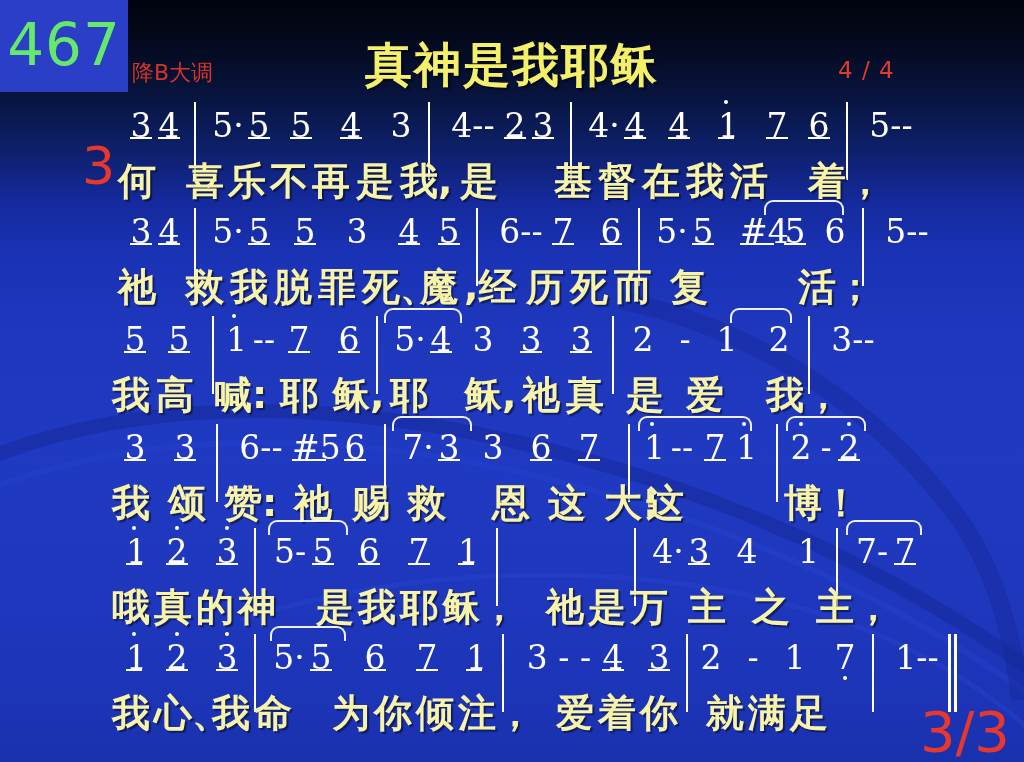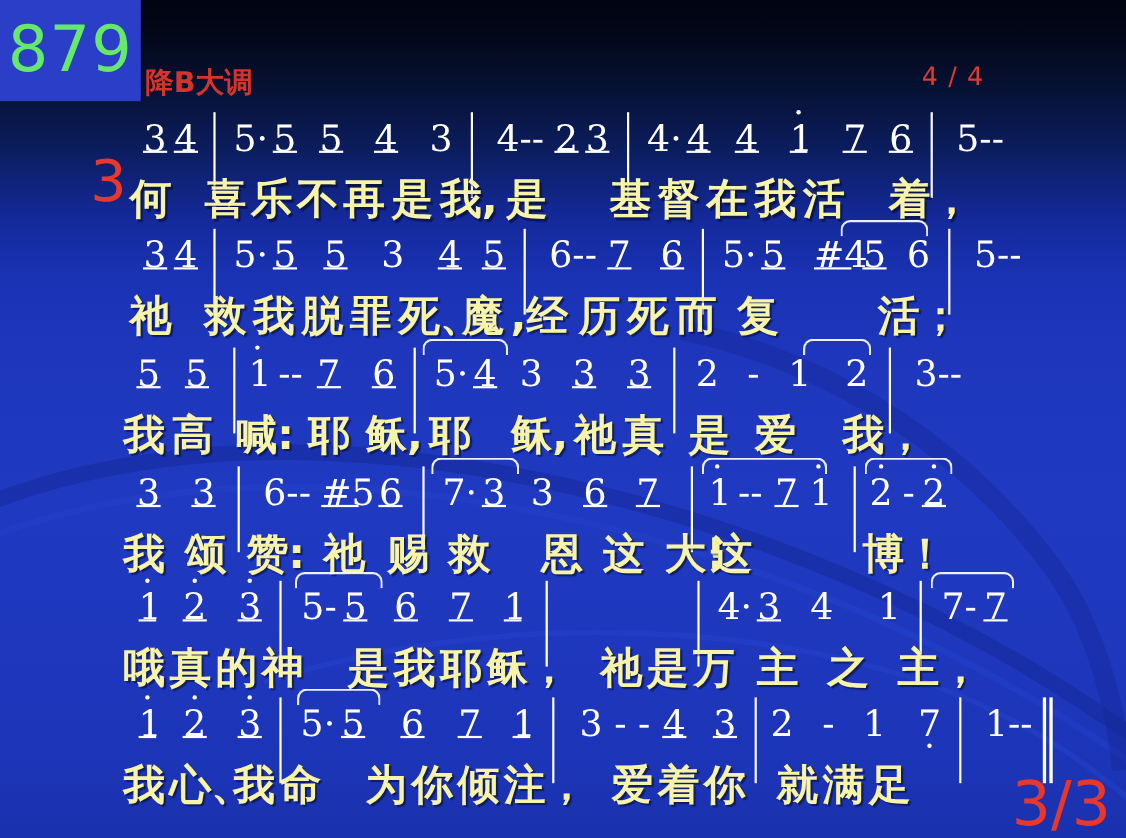--- a/index.html
+++ b/index.html
@@ -59,22 +59,22 @@
     font-family: "DejaVu Sans", "Liberation Sans", sans-serif;
     letter-spacing: 1px;
     line-height: 1;
   }
 
   
   .key-sig {
     position: absolute;
     left: 132px; top: 58px;
     color: #d6342a;
-    font-size: 26px;
-    font-weight: bold;
+    font-size: 22px;
+    font-weight: normal;
     letter-spacing: 0px;
     white-space: nowrap;
   }
   .song-title {
     position: absolute;
     left: 0; top: 34px;
     width: 1024px;
     text-align: center;
     color: #f5f06a;
     font-size: 47px;
@@ -217,24 +217,25 @@
   <div class="bg-swirl">
     <svg viewBox="0 0 1024 762" preserveAspectRatio="none">
       <path d="M -40 470 C 200 360, 520 420, 760 520 C 900 578, 990 640, 1060 690" fill="none" stroke="#16299a" stroke-width="14" opacity="0.55"></path>
       <path d="M -40 500 C 220 390, 540 455, 780 555 C 910 612, 995 668, 1060 716" fill="none" stroke="#2544cf" stroke-width="6" opacity="0.40"></path>
       <path d="M 620 300 C 760 330, 880 410, 960 520 C 1000 578, 1015 650, 1020 700" fill="none" stroke="#16299a" stroke-width="18" opacity="0.45"></path>
       <path d="M 240 620 C 430 560, 660 560, 840 620 C 930 652, 990 694, 1030 730" fill="none" stroke="#2a49d4" stroke-width="5" opacity="0.35"></path>
     </svg>
   </div>
 
   <div class="num-box">
-    <div class="num">879</div>
+    <div class="num">467</div>
   </div>
 
   <div class="key-sig">降B大调</div>
+  <div class="song-title">真神是我耶稣</div>
   <div class="time-sig">4 / 4</div>
   <div class="verse-num">3</div>
   <div class="page-indicator">3/3</div>
 
   <div class="system" style="top:106px">
     <div class="notation">
       <span class="tok note beam1" style="left:22px;width:22px">3</span>
       <span class="tok note beam1" style="left:50px;width:22px">4</span>
       <span class="bar" style="left:86px"></span>
       <span class="tok note" style="left:100px;width:40px">5·</span>

